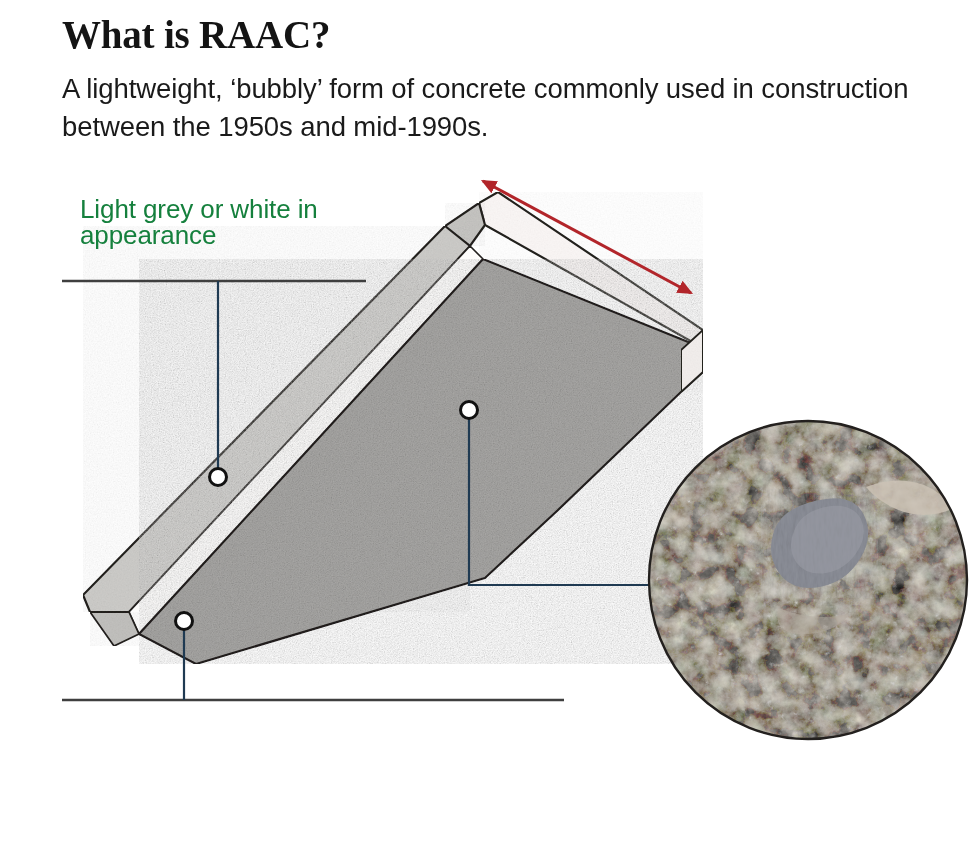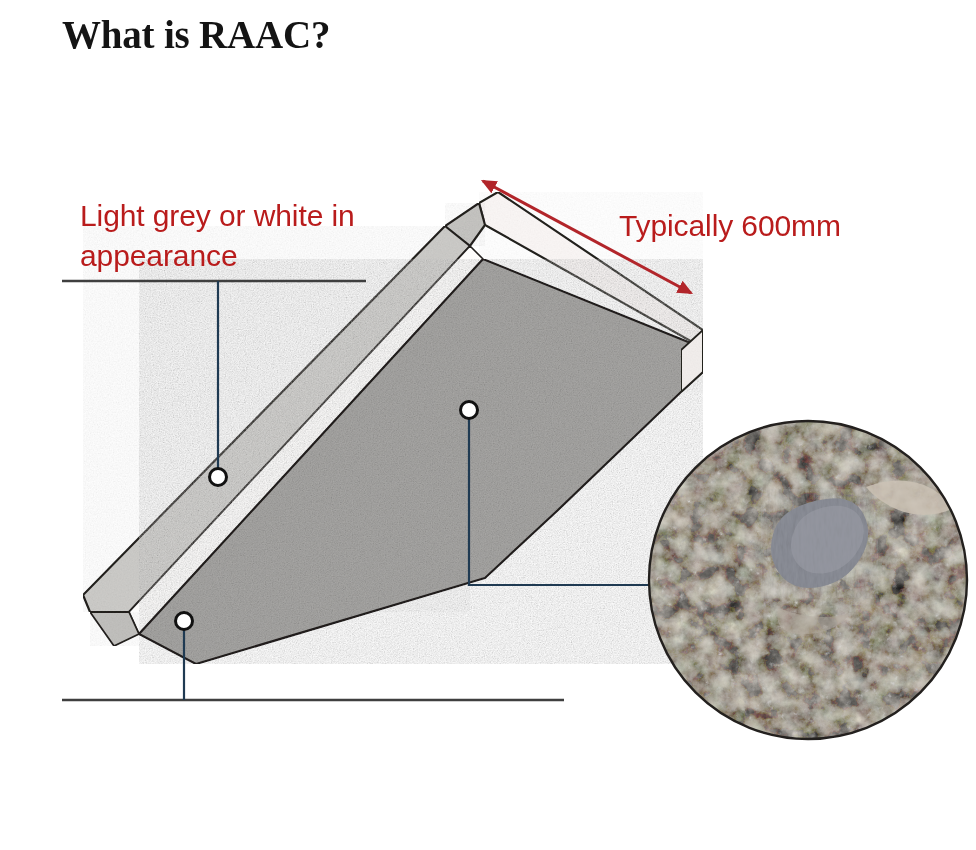--- a/index.html
+++ b/index.html
@@ -41,23 +41,23 @@
     width: 910px;
     font-size: 27.5px;
     line-height: 38px;
     color: #1a1a1a;
     letter-spacing: -0.1px;
   }
 
   
   .callout {
     position: absolute;
-    font-size: 30px;
-    line-height: 40px;
-    color: #b91c1c;
+    font-size: 26px;
+    line-height: 26px;
+    color: #15803d;
     letter-spacing: -0.1px;
   }
   .callout-topleft { left: 44px; top: 196px; width: 330px; }
   .callout-bottom  { left: 44px; top: 712px; width: 520px; white-space: nowrap; }
   .callout-arrow   { left: 583px; top: 206px; white-space: nowrap; }
 
   
   .footer-rule {
     position: absolute;
     left: 14px;
@@ -104,20 +104,21 @@
     height: 850px;
     overflow: visible;
   }
 </style>
 </head>
 <body>
 
 <div id="infographic">
 
   <div class="title">What is RAAC?</div>
+  <div class="subtitle">A lightweight, ‘bubbly’ form of concrete commonly used in construction between the 1950s and mid-1990s.</div>
 
   <svg class="stage" viewBox="0 0 976 850" xmlns="http://www.w3.org/2000/svg">
     <defs>
 
       <filter id="speckleFront" x="0" y="0" width="100%" height="100%">
         <feTurbulence type="fractalNoise" baseFrequency="0.85" numOctaves="4" seed="7" result="n"></feTurbulence>
         <feColorMatrix in="n" type="saturate" values="0" result="g"></feColorMatrix>
         <feComponentTransfer in="g" result="c">
           <feFuncA type="linear" slope="0.55" intercept="0"></feFuncA>
         </feComponentTransfer>
@@ -232,21 +233,20 @@
 
     <g>
       <circle cx="182" cy="477" r="8.5" fill="#ffffff" stroke="#111111" stroke-width="3"></circle>
       <circle cx="148" cy="621" r="8.5" fill="#ffffff" stroke="#111111" stroke-width="3"></circle>
       <circle cx="433" cy="410" r="8.5" fill="#ffffff" stroke="#111111" stroke-width="3"></circle>
     </g>
   </svg>
 
   <div class="callout callout-topleft">Light grey or white in appearance</div>
 
-  <div class="callout callout-arrow">Typically 600mm</div>
 
 
   <div class="footer-rule"></div>
   <div class="bbc-logo">
     <div class="bbc-block">B</div>
     <div class="bbc-block">B</div>
     <div class="bbc-block">C</div>
   </div>
 
 </div>

